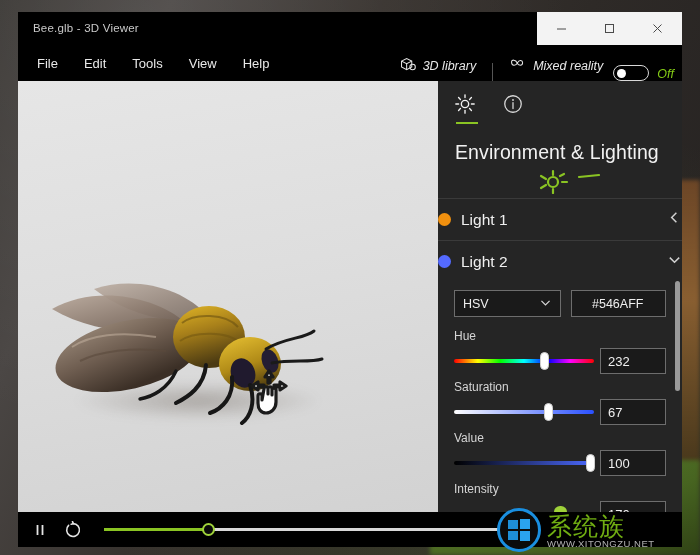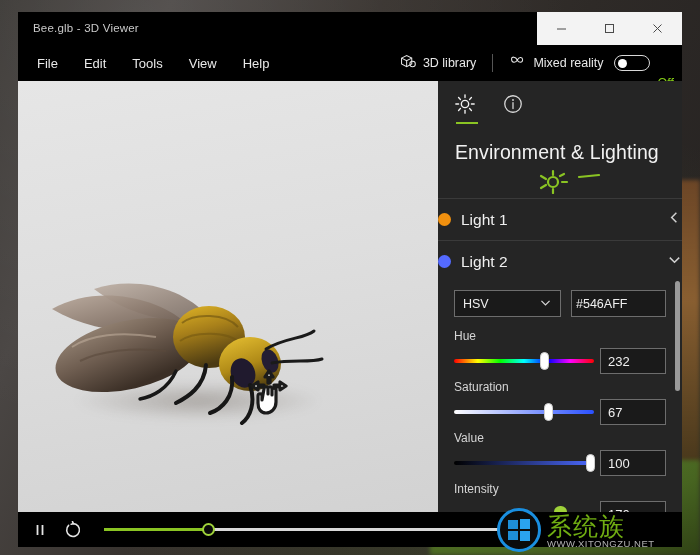--- a/index.html
+++ b/index.html
@@ -73,21 +73,21 @@
     position: relative;
   }
   .menu-item {
     color: #e8e8e8; font-size: 13px;
     padding: 5px 13px;
     white-space: nowrap;
   }
   #menu-left { display:flex; align-items:flex-end; margin-left: 6px;}
   #menu-right {
     position: absolute; right: 8px; top: 0; height: 36px;
-    display: flex; align-items: center; gap: 0;
+    display: flex; align-items: flex-end; gap: 0; font-style: italic;
   }
   .menu-btn {
     display: flex; align-items: center; gap: 7px;
     color: #e8e8e8; font-size: 12.5px;
     padding: 5px 10px;
   }
   .menu-sep {
     width: 1px; height: 18px; background: #555; margin: 0 6px;
   }
   .toggle-track {
@@ -169,21 +169,21 @@
   .mode-row { display: flex; gap: 10px; margin-bottom: 12px; }
   .select-box {
     flex: 1; height: 27px; background: #1a1a1a;
     border: 1px solid #6d6d6d; color: #efefef;
     font-size: 12.5px; display: flex; align-items: center;
     padding: 0 8px; justify-content: space-between;
   }
   .hex-box {
     width: 95px; height: 27px; background: #1a1a1a;
     border: 1px solid #6d6d6d; color: #efefef;
-    font-size: 12.5px; display: flex; align-items: center; padding: 0 4px; text-align: center;
+    font-size: 12.5px; display: flex; align-items: center; padding: 0 20px; text-align: center;
   }
 
   .slider-label { color: #d5d5d5; font-size: 12px; margin-bottom: 5px; }
   .slider-group { margin-bottom: 6px; position: relative; }
   .slider-row { display: flex; align-items: center; }
   .track-wrap { position: relative; width: 140px; height: 18px; display:flex; align-items:center;}
   .track {
     width: 140px; height: 4px; border-radius: 2px;
   }
   .thumb-pill {

